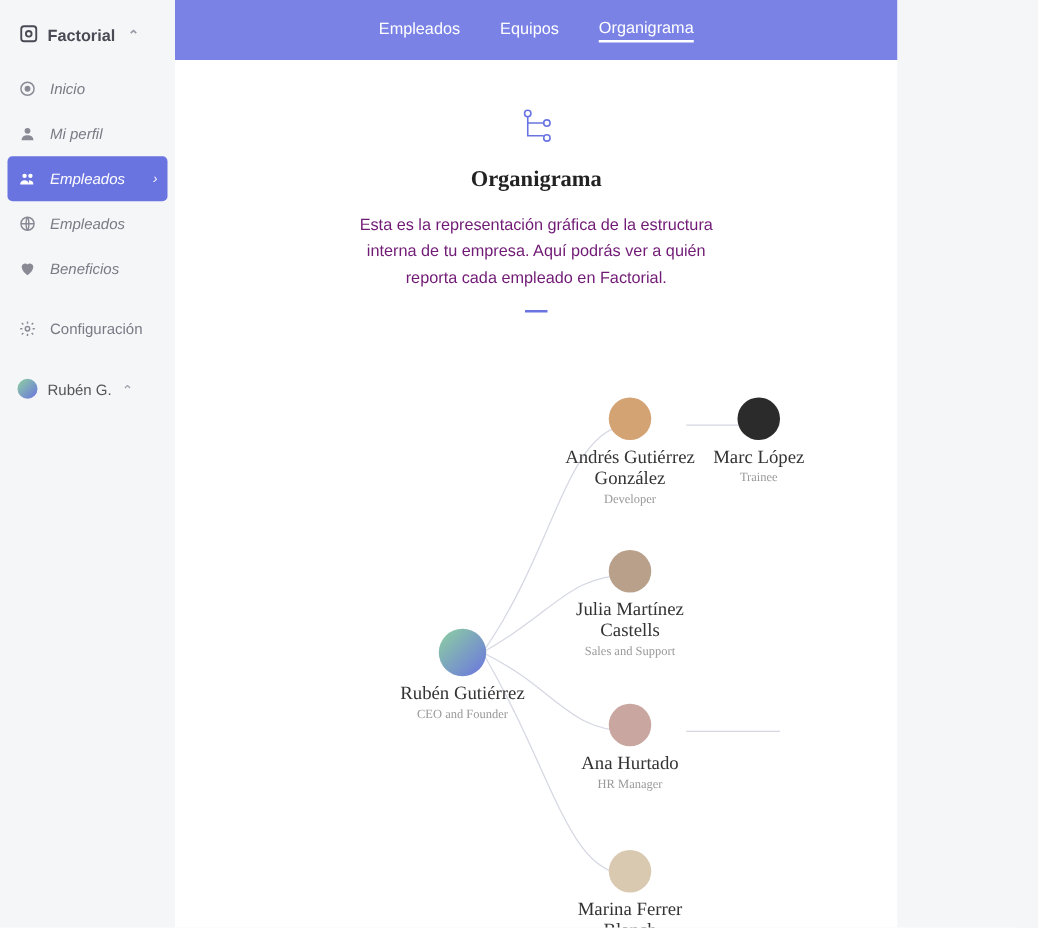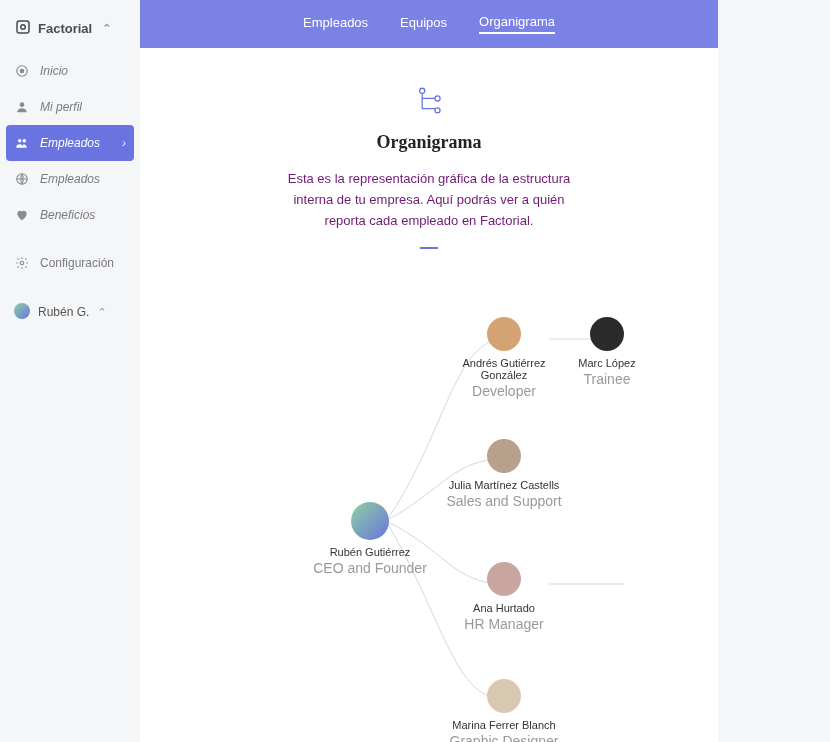--- a/index.html
+++ b/index.html
@@ -32,22 +32,22 @@
   .page-header { text-align: center; max-width: 420px; margin: 0 auto; }
   .orgchart-icon { color: #6a74e0; margin-bottom: 10px; display: inline-block; }
   .page-title { font-family: "Georgia", serif; font-size: 18px; color: #222; margin-bottom: 10px; }
   .page-desc { font-size: 13px; color: #701a75; line-height: 1.6; max-width: 300px; margin: 16px auto; }
   .divider { width: 18px; height: 2px; background: #6a74e0; margin: 16px auto 0 auto; }
 
   
   .orgchart { position: relative; height: 470px; margin-top: 10px; }
   .node { position: absolute; text-align: center; width: 120px; }
   .avatar { width: 34px; height: 34px; border-radius: 50%; margin: 0 auto 6px auto; display: block; }
-  .node-name { font-size: 11px; color: #333; }
-  .node-role { font-size: 14px; color: #999; margin-top: 2px; }
+  .node-name { font-size: 15px; color: #333; font-family: Liberation Serif, serif; }
+  .node-role { font-size: 10px; color: #999; margin-top: 2px; font-family: Liberation Serif, serif; }
 
   
   .av-0 { background: linear-gradient(135deg,#8ed1a0,#6a74e0); width: 38px; height: 38px; }
   .av-1 { background: #d4a373; }
   .av-2 { background: #b8a08a; }
   .av-3 { background: #2b2b2b; }
   .av-4 { background: #c9a7a0; }
   .av-5 { background: #1a1a1a; }
   .av-6 { background: #d9c9b0; }
 

